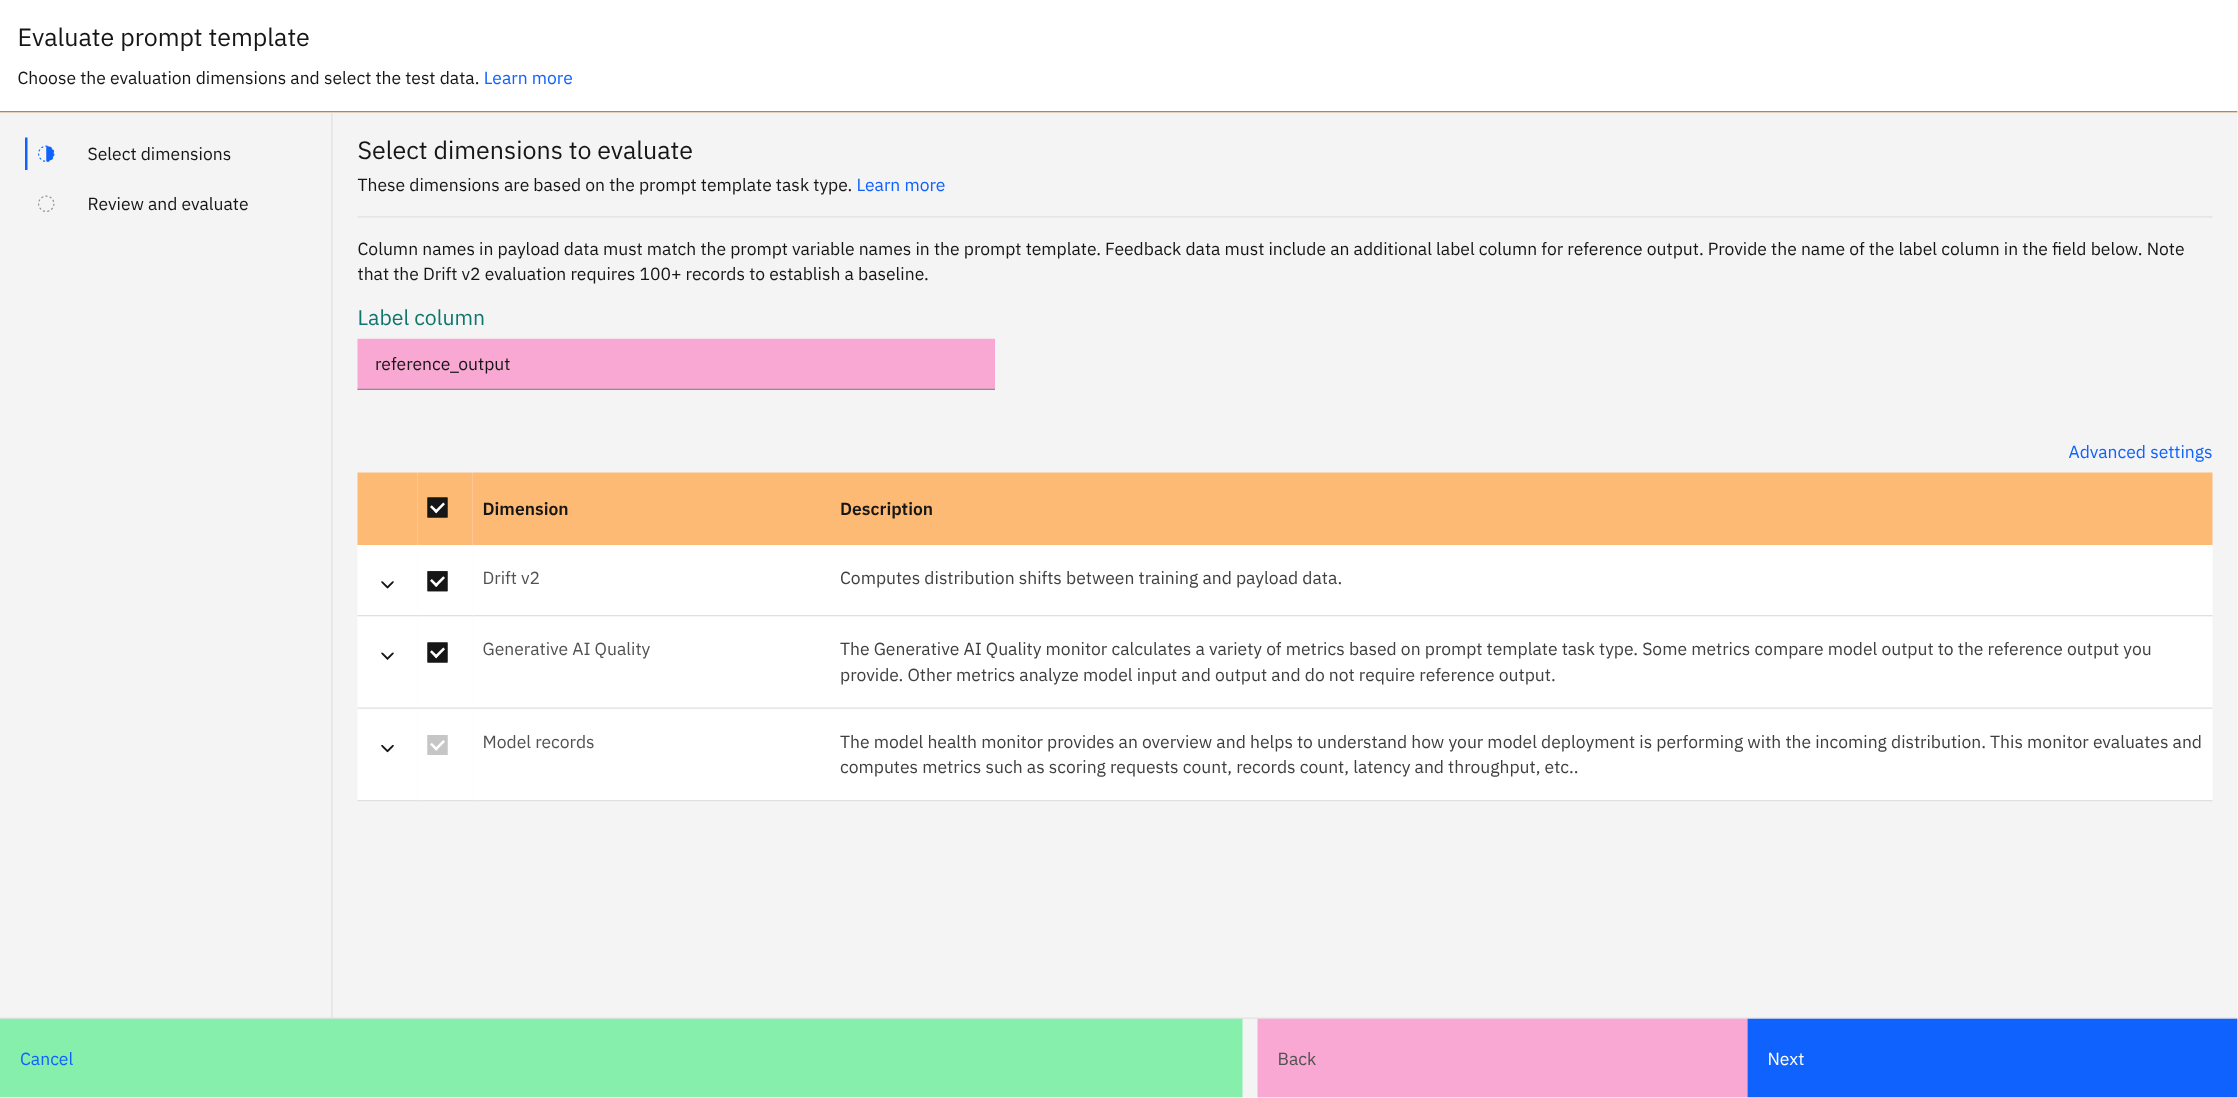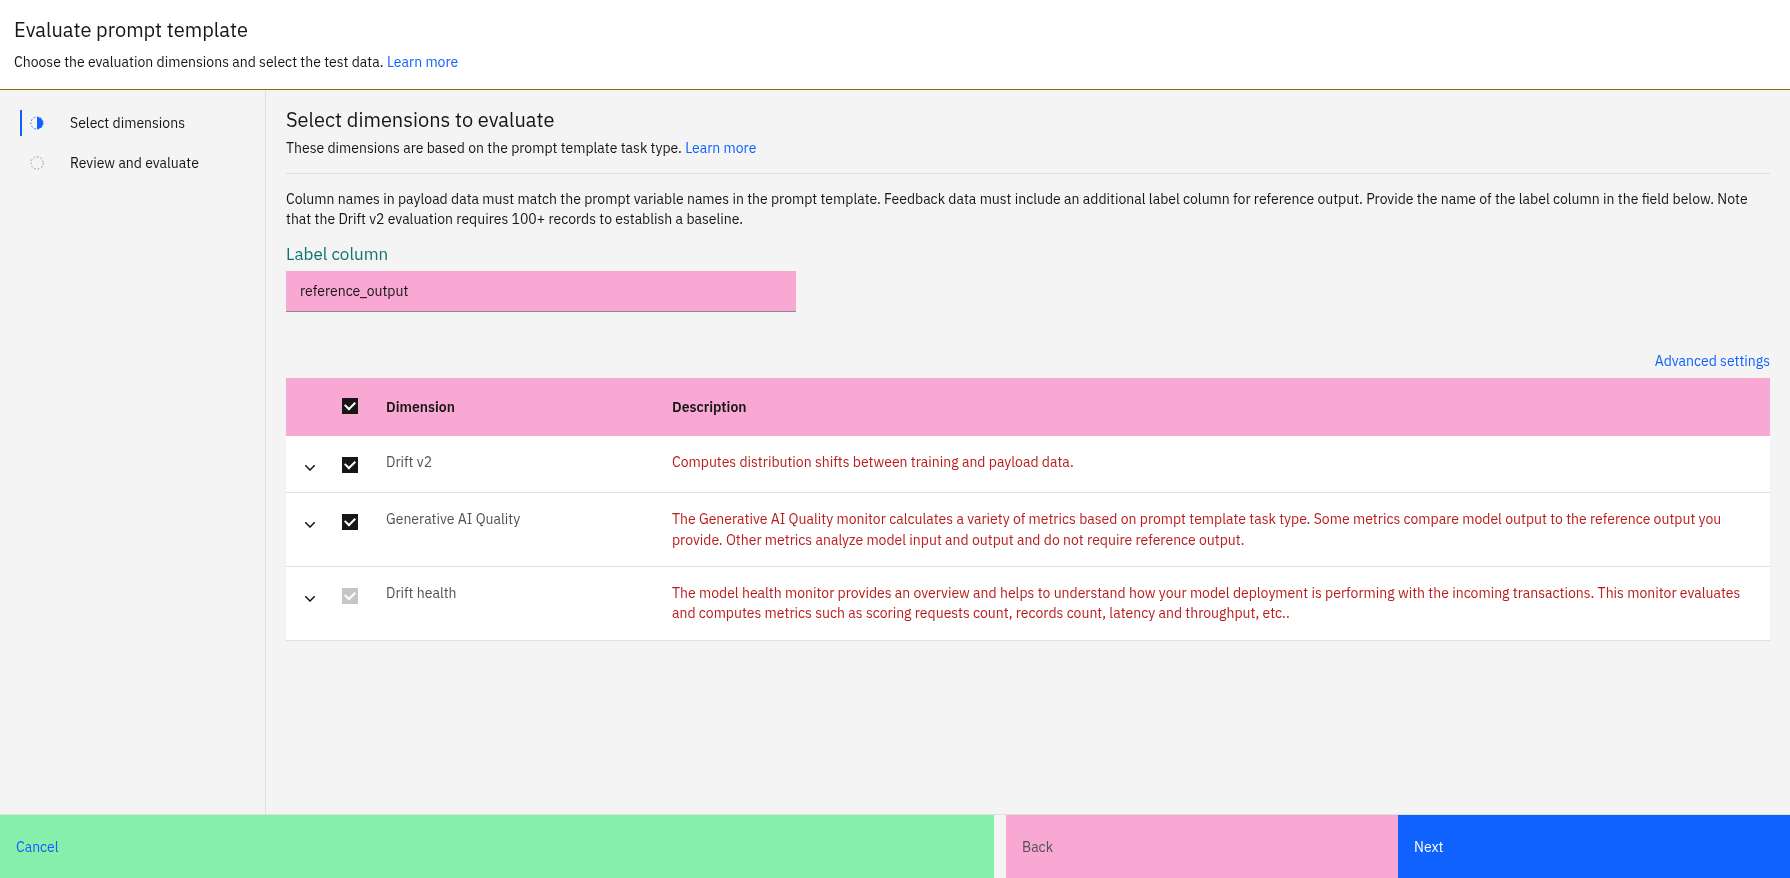--- a/index.html
+++ b/index.html
@@ -122,21 +122,21 @@
     .adv-row {
       text-align: right;
       margin-top: 40px;
       margin-bottom: 8px;
     }
     .table {
       width: 100%;
       border-collapse: collapse;
     }
     .thead-row {
-      background: #f9a8d4;
+      background: #fdba74;
     }
     .th, .td {
       text-align: left;
       font-size: 14px;
       vertical-align: top;
     }
     .th {
       font-weight: 600;
       padding: 20px 8px;
       color: #161616;
@@ -153,21 +153,21 @@
     }
     .th.dim-col, .td.dim-col {
       width: 286px;
     }
     .tbody-row {
       background: #ffffff;
       border-bottom: 1px solid #e0e0e0;
     }
     .td {
       padding: 16px 8px;
-      color: #b91c1c;
+      color: #404040;
       line-height: 1.45;
     }
     .td.dim-col {
       color: #525252;
     }
     .checkbox {
       width: 16px;
       height: 16px;
       display: inline-flex;
       align-items: center;
@@ -343,22 +343,22 @@
               <svg viewBox="0 0 10 6" width="10" height="6">
                   <path d="M0 0 L5 5 L10 0" fill="none" stroke="#161616" stroke-width="1.5"></path>
                 </svg>
             </span>
           </td>
           <td class="td check-cell">
             <span class="checkbox disabled">
                 <span class="checkmark"></span>
               </span>
           </td>
-          <td class="td dim-col">Drift health</td>
-          <td class="td">The model health monitor provides an overview and helps to understand how your model deployment is performing with the incoming transactions. This monitor evaluates and computes metrics such as scoring requests count, records count, latency and throughput, etc..</td>
+          <td class="td dim-col">Model records</td>
+          <td class="td">The model health monitor provides an overview and helps to understand how your model deployment is performing with the incoming distribution. This monitor evaluates and computes metrics such as scoring requests count, records count, latency and throughput, etc..</td>
         </tr>
       </tbody>
     </table>
   </div>
 </div>
 
 <div class="bottom-bar">
   <button class="btn-cancel">Cancel</button>
   <button class="btn-back" disabled="">Back</button>
   <button class="btn-next">Next</button>

